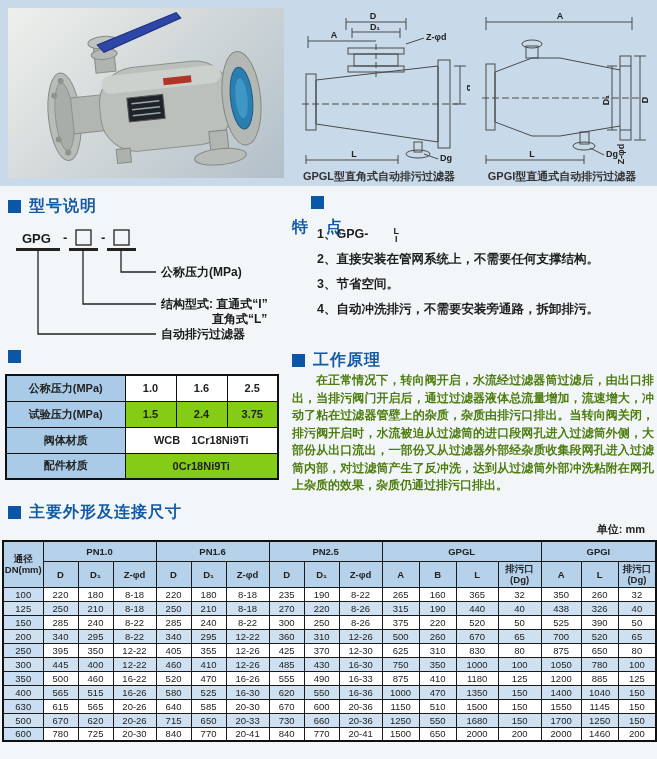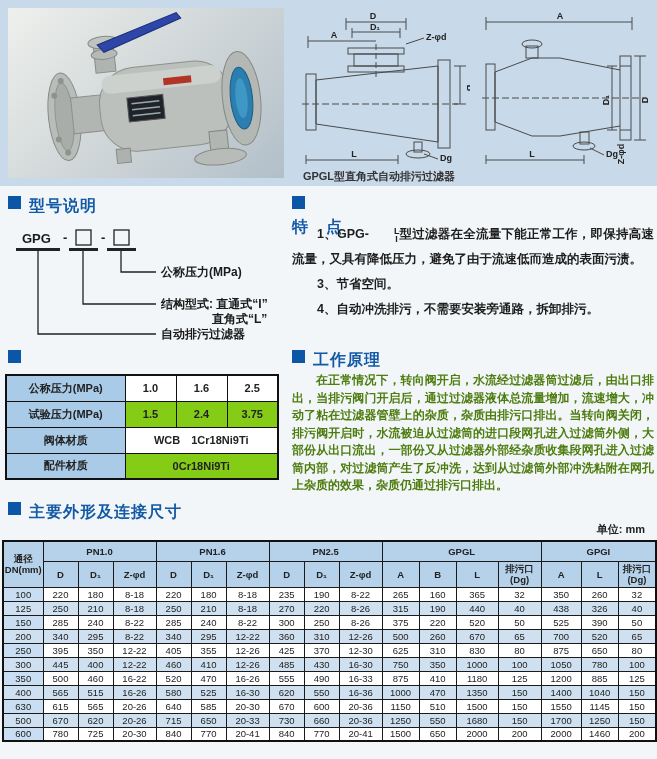--- a/index.html
+++ b/index.html
@@ -13,21 +13,21 @@
   
   .top-band { position:absolute; left:0; top:0; width:657px; height:186px; background:#c8d9e9; }
   .photo-panel { position:absolute; left:8px; top:8px; width:276px; height:170px;
     background:linear-gradient(135deg,#eef0ec 0%,#d3d9da 45%,#b2bfc9 100%); }
   .diagram { position:absolute; top:8px; height:174px; }
   .diagram-caption { text-align:center; font-size:11px; font-weight:bold; color:#333; margin-top:1px; }
   .dwg text { font-size:9px; fill:#222; font-weight:bold; }
   .dwg line, .dwg path, .dwg rect, .dwg ellipse, .dwg polyline { stroke:#4a4a4a; fill:none; stroke-width:1; }
 
   
-  .sec-head { position:absolute; display:flex; gap:8px;
+  .sec-head { position:absolute; display:flex; align-items:center; gap:8px;
     font-size:16px; font-weight:bold; color:#135aa6; letter-spacing:1px; }
   .sec-square { width:13px; height:13px; background:#0c56a8; display:inline-block; }
 
   
   .model-svg text { font-weight:bold; fill:#1a1a1a; }
 
   
   .features { position:absolute; left:292px; top:222px; width:362px; }
   .feat-item { font-size:12.5px; font-weight:bold; line-height:25px; text-indent:2em; color:#1d1d1d; text-align:justify; }
   .stack { display:inline-block; vertical-align:-4px; text-align:center; font-size:9px; line-height:8px; }
@@ -185,20 +185,21 @@
         <rect x="108" y="124" width="9" height="12"></rect>
         <ellipse cx="112" cy="138" rx="11" ry="4"></ellipse>
         <line x1="118" y1="140" x2="132" y2="147"></line>
         <text x="134" y="149">Dg</text>
 
         <line x1="14" y1="152" x2="112" y2="152"></line>
           <line x1="14" y1="147" x2="14" y2="156"></line>
           <line x1="112" y1="147" x2="112" y2="156"></line>
         <text x="60" y="149" text-anchor="middle">L</text>
       </svg>
+      <div class="diagram-caption">GPGI型直通式自动排污过滤器</div>
     </div>
   </div>
 
   <div class="sec-head" style="left:8px; top:196px;">
     <span class="sec-square"></span>
     <span>型号说明</span>
   </div>
   <div class="sec-head" style="left:292px; top:196px;flex-direction:column;">
     <span class="sec-square"></span>
     <span>特　点</span>
@@ -227,21 +228,22 @@
     <polyline points="113,25 113,46 148,46" fill="none" stroke="#222" stroke-width="1.3"></polyline>
     <polyline points="75,25 75,78 148,78" fill="none" stroke="#222" stroke-width="1.3"></polyline>
     <polyline points="30,25 30,108 148,108" fill="none" stroke="#222" stroke-width="1.3"></polyline>
     <text x="153" y="50" font-size="12">公称压力(MPa)</text>
     <text x="153" y="82" font-size="12">结构型式: 直通式“I”</text>
     <text x="204" y="97" font-size="12">直角式“L”</text>
     <text x="153" y="112" font-size="12">自动排污过滤器</text>
   </svg>
 
   <div class="features">
-    <div class="feat-item"><span>1、GPG-</span><span class="stack"><span>L</span><span>I</span></span><span>型过滤器在全流量下能正常工作，即保持高速流量，又具有降低压力，避免了由于流速低而造成的表面污渍。</span></div>
+    <div class="feat-item"><span>1、GPG-</span><span class="stack"><span>L</span><span>I</span></span></div>
+    <div class="feat-item">2、直接安装在管网系统上，不需要任何支撑结构。</div>
     <div class="feat-item">3、节省空间。</div>
     <div class="feat-item">4、自动冲洗排污，不需要安装旁通路，拆卸排污。</div>
   </div>
 
   <table class="params">
     <tbody>
         <tr>
       <td class="lbl">公称压力(MPa)</td>
       <td class="v">1.0</td>
       <td class="v">1.6</td>

